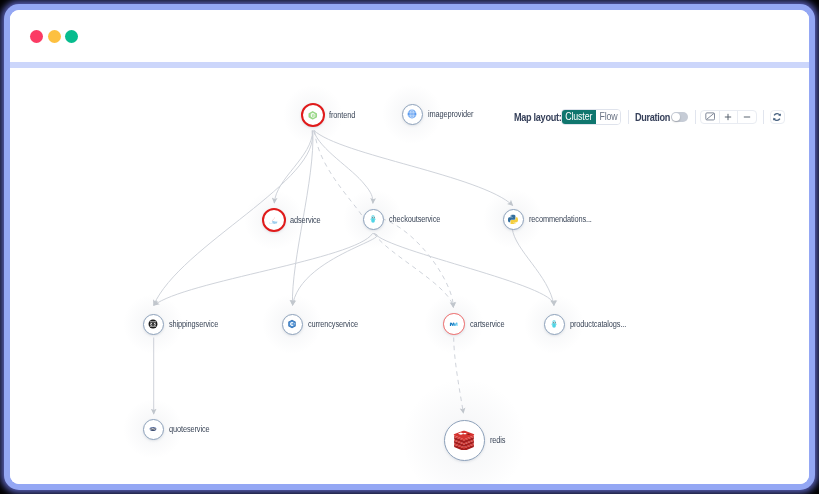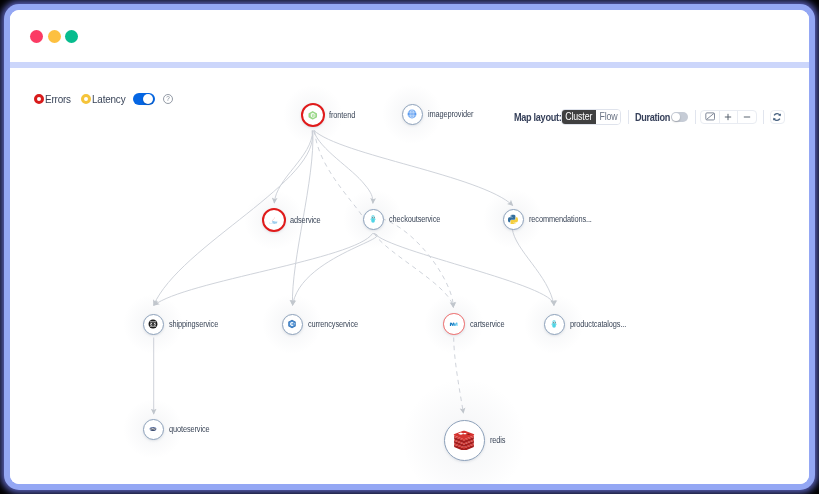--- a/index.html
+++ b/index.html
@@ -25,21 +25,21 @@
   .knob{position:absolute;width:10px;height:10px;border-radius:50%;background:#fff;top:1.25px;
         box-shadow:0 1px 2px rgba(0,0,0,.22);}
   .helpicon{width:10px;height:10px;display:flex;align-items:center;}
 
   .tb-right{position:absolute;left:-10px;top:18px;width:819px;height:62px;}
   .tb-right>*{position:absolute;}
   .lbl-strong{display:inline-block;top:25px;font-size:10.5px;font-weight:bold;color:#36405a;letter-spacing:-0.35px;transform:scaleX(.87);transform-origin:left center;white-space:nowrap;overflow:visible;}
   .segbtns{top:23.2px;display:flex;border:1px solid #dfe3ec;border-radius:4px;overflow:hidden;height:15.6px;box-sizing:border-box;}
   .segbtn{font-size:10.4px;display:flex;align-items:center;justify-content:center;letter-spacing:-0.2px;}
   .segbtn>span{display:inline-block;transform:scaleX(.85);}
-  .segbtn.active{background:#404040;color:#fff;width:34.2px;}
+  .segbtn.active{background:#0f766e;color:#fff;width:34.2px;}
   .segbtn.idle{background:#fff;color:#6b7485;width:24px;}
   .vdiv{width:1px;height:13.5px;top:24.3px;background:#e1e5ee;}
   .iconbtns{top:23.9px;display:flex;border:1px solid #e9ecf2;border-radius:4px;height:14.2px;box-sizing:border-box;}
   .iconbtn{width:18.27px;display:flex;align-items:center;justify-content:center;border-right:1px solid #e9ecf2;box-sizing:border-box;}
   .iconbtn:last-child{border-right:none;width:18.26px;}
   .single-btn{top:23.9px;border:1px solid #e9ecf2;border-radius:4px;height:14.2px;width:15.1px;display:flex;align-items:center;justify-content:center;box-sizing:border-box;}
 
   
   .map{position:absolute;left:-10px;top:-68px;width:819px;height:494px;}
   .nhalo{position:absolute;border-radius:50%;}
@@ -55,39 +55,20 @@
 <div class="window">
   <div class="inner">
     <div class="titlebar">
       <div class="dot" style="left:20px;background:#fb3b64"></div>
       <div class="dot" style="left:37.5px;background:#fdc040"></div>
       <div class="dot" style="left:55px;background:#07bc8e"></div>
       <div class="sep"></div>
     </div>
     <div class="body">
       <div class="toolbar">
-        <div class="tb-left">
-          <div class="legend">
-            <span class="donut" style="border:3px solid #d81b1b;background:#fff"></span>
-            <span class="legend-label">Errors</span>
-          </div>
-          <div class="legend" style="margin-left:7px">
-            <span class="donut" style="border:3px solid #f5c43a;background:#fff"></span>
-            <span class="legend-label">Latency</span>
-          </div>
-          <div class="switch" style="margin-left:3.5px;background:#0566e3">
-            <span class="knob" style="left:10.75px"></span>
-          </div>
-          <span class="helpicon" style="margin-left:8.5px">
-            <svg viewBox="0 0 12 12" width="10" height="10">
-                <circle cx="6" cy="6" r="5.4" fill="none" stroke="#78818f" stroke-width="0.95"></circle>
-                <text x="6.05" y="8.85" font-size="7.6" text-anchor="middle" fill="#78818f" font-family="Liberation Sans, sans-serif">?</text>
-              </svg>
-          </span>
-        </div>
         <div class="tb-right">
           <span class="lbl-strong" style="left:514.3px">Map layout:</span>
           <div class="segbtns" style="left:561px">
             <div class="segbtn active">
                 <span>Cluster</span>
               </div>
             <div class="segbtn idle">
                 <span>Flow</span>
               </div>
           </div>

